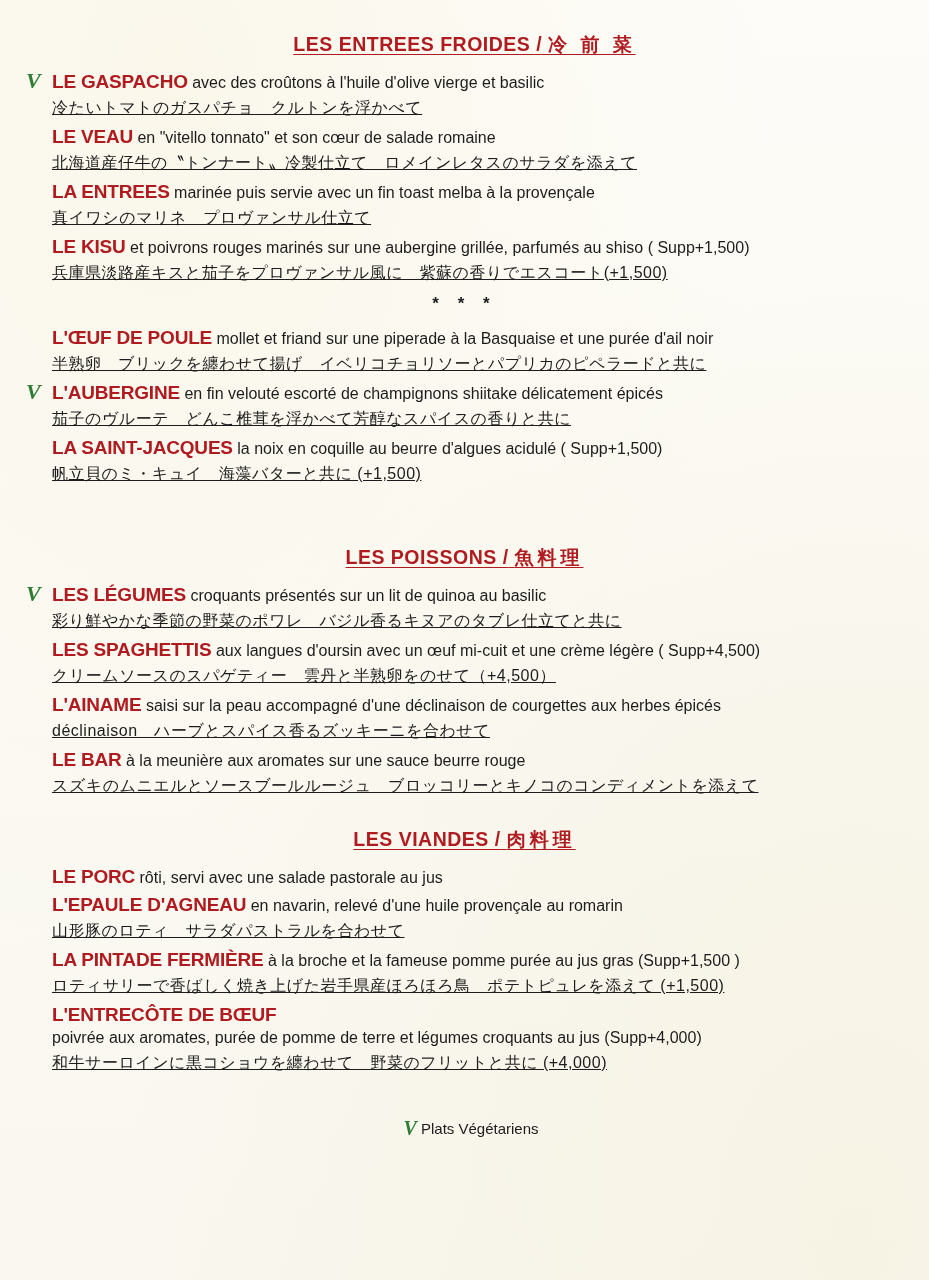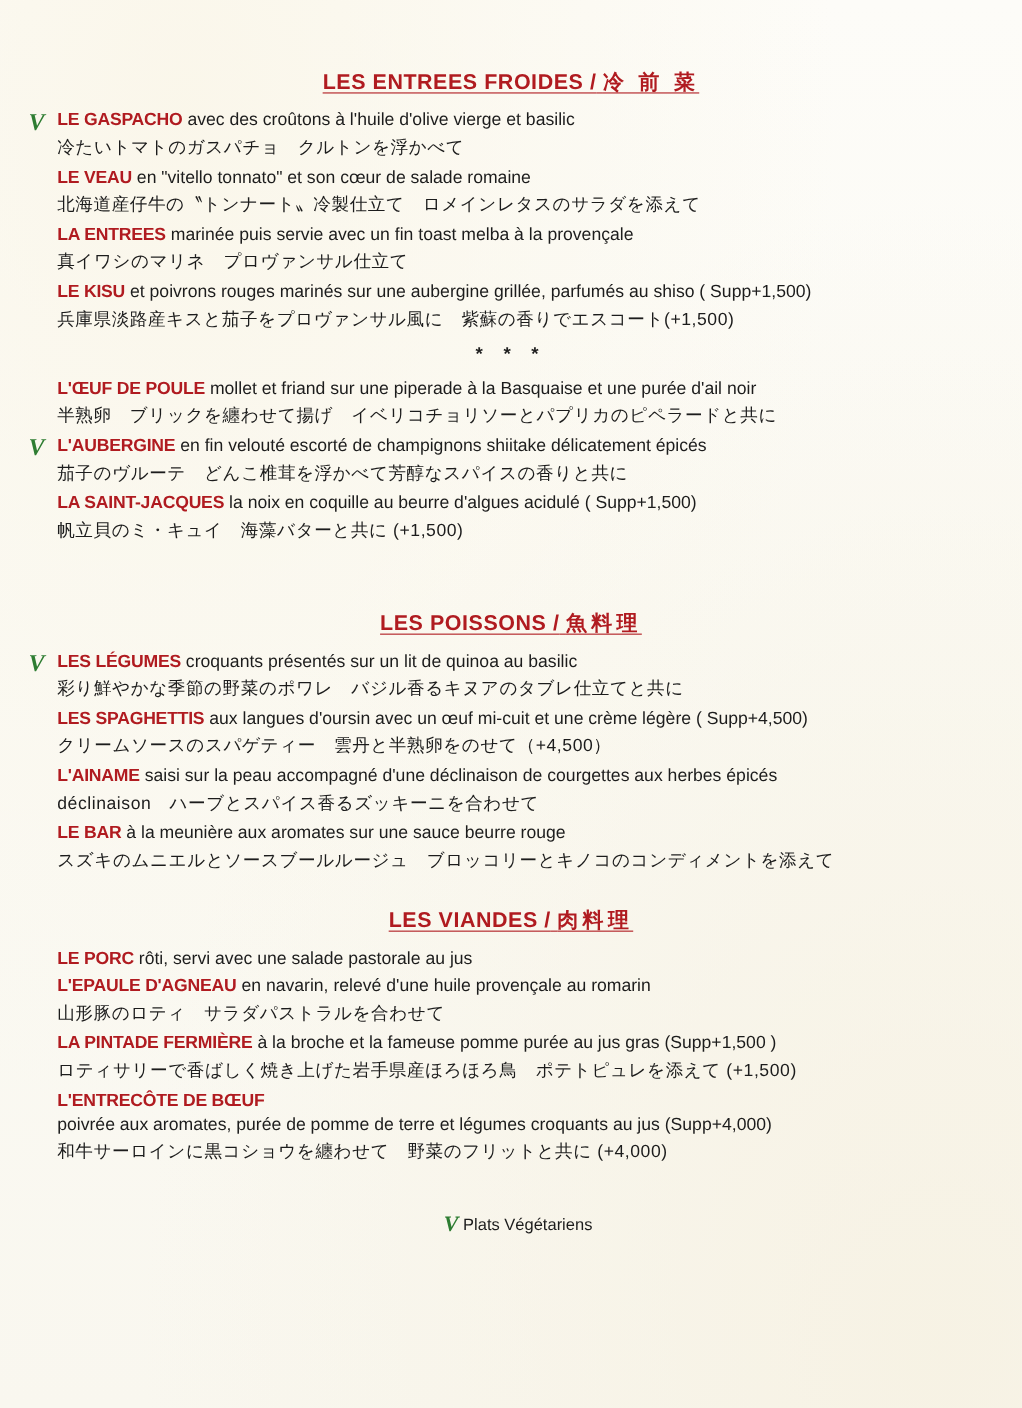--- a/index.html
+++ b/index.html
@@ -64,32 +64,33 @@
     top: -2px;
     color: #2e7d32;
     font-family: "Liberation Serif", serif;
     font-style: italic;
     font-weight: bold;
     font-size: 22px;
   }
   .fr-name {
     color: #b01b20;
     font-weight: bold;
-    font-size: 16px;
+    font-size: 19px;
     letter-spacing: -0.2px;
   }
   .fr-desc {
     color: #1c1c1c;
     font-size: 16px;
     text-align: center;
   }
   .jp-text {
     color: #1c1c1c;
     font-size: 16px;
     letter-spacing: 0.5px;
+    text-decoration: underline;
   }
   .stars {
     text-align: center;
     color: #1c1c1c;
     letter-spacing: 7px;
     font-size: 17px;
     margin: 13px 0 14px 0;
     font-weight: bold;
   }
   .block-gap-lg { height: 52px; }
@@ -119,21 +120,21 @@
     letter-spacing: 1.5px;
   }
 </style>
 </head>
 <body>
 
 <div class="paper-texture"></div>
 
 <div class="page">
 
-  <div style="padding-top:62px;">
+  <div style="padding-top:32px;">
     <div class="section-title">
       <span>LES ENTREES FROIDES  /</span>
       <span class="jp">冷 前 菜</span>
     </div>
 
     <div class="entries">
 
       <div class="line">
         <span class="veg-mark">V</span>
         <span class="fr-name">LE GASPACHO</span>

